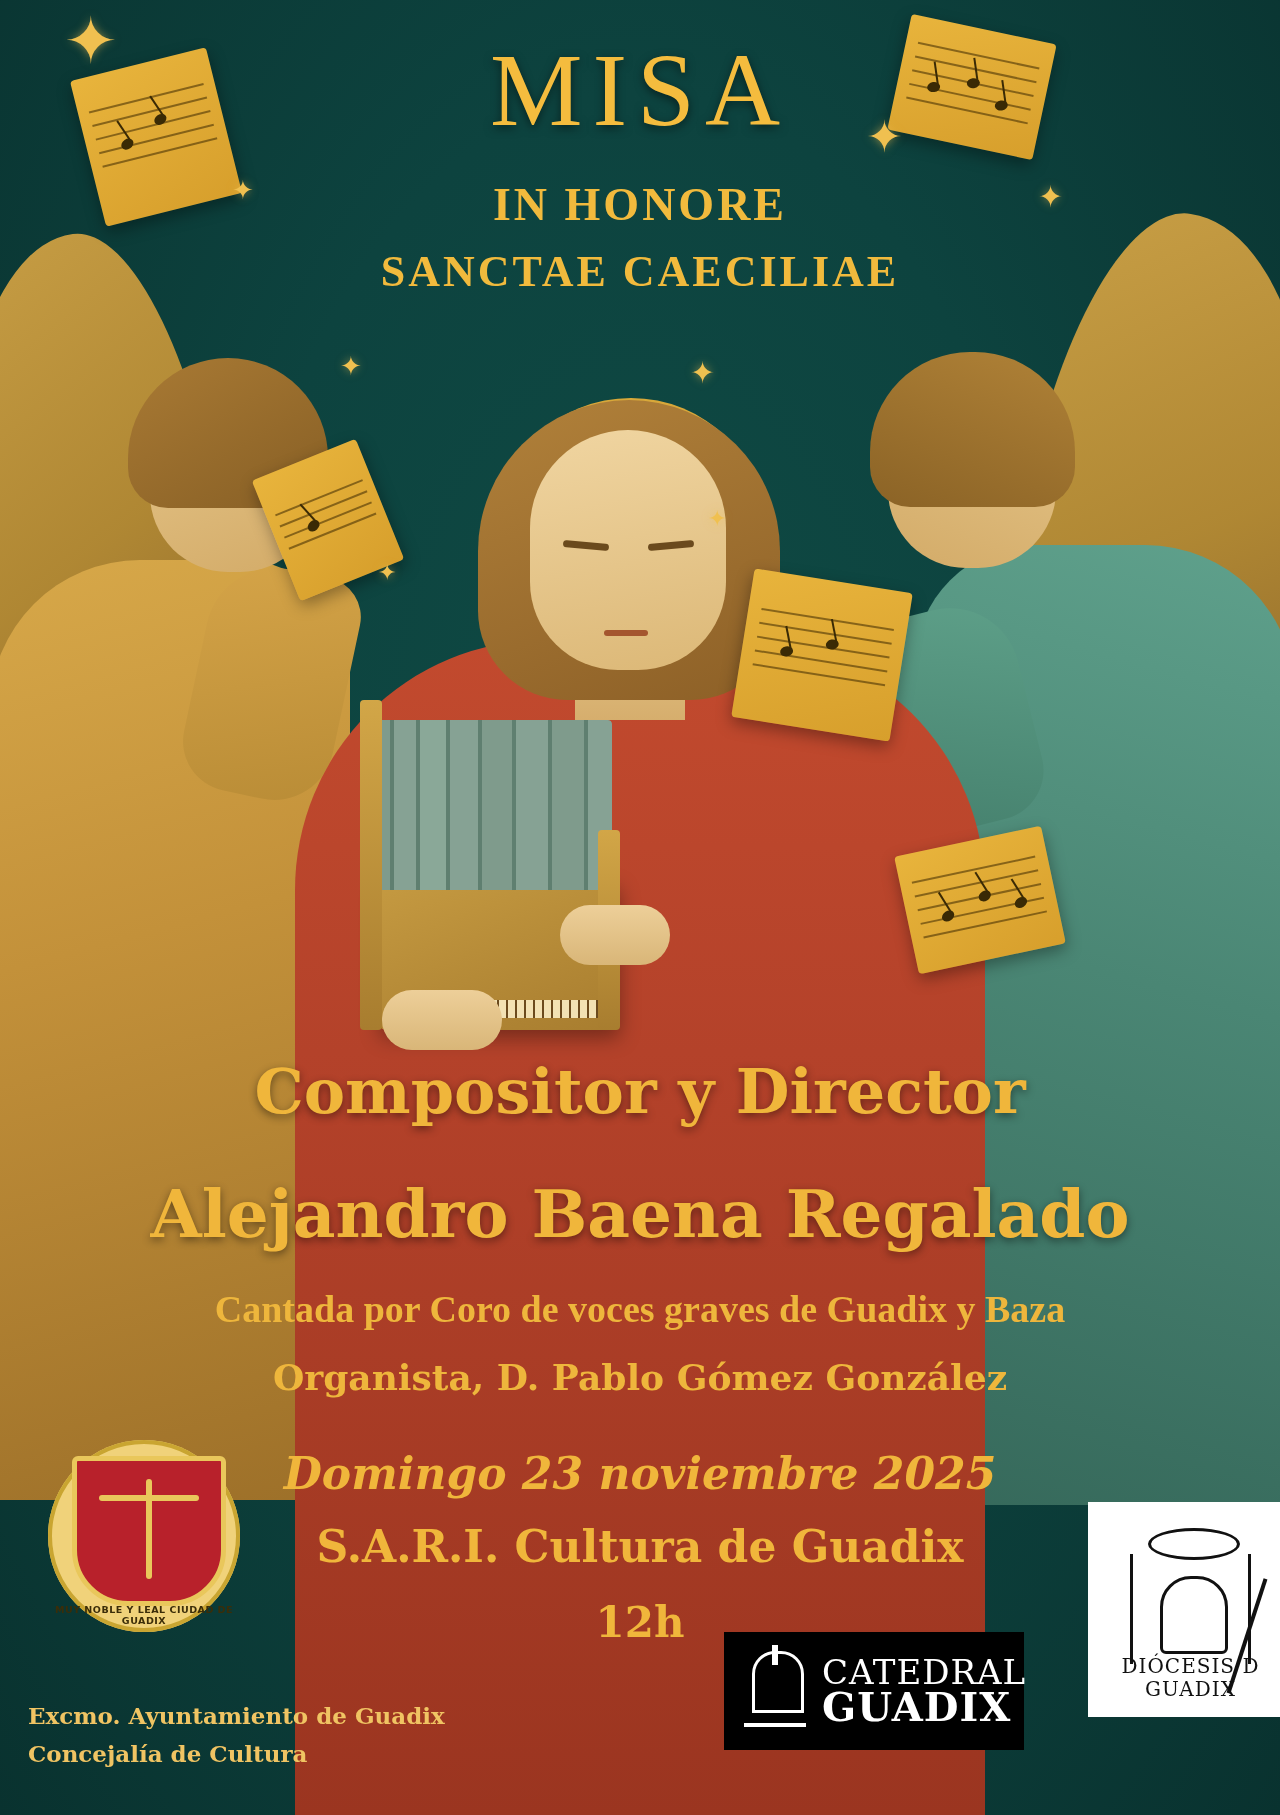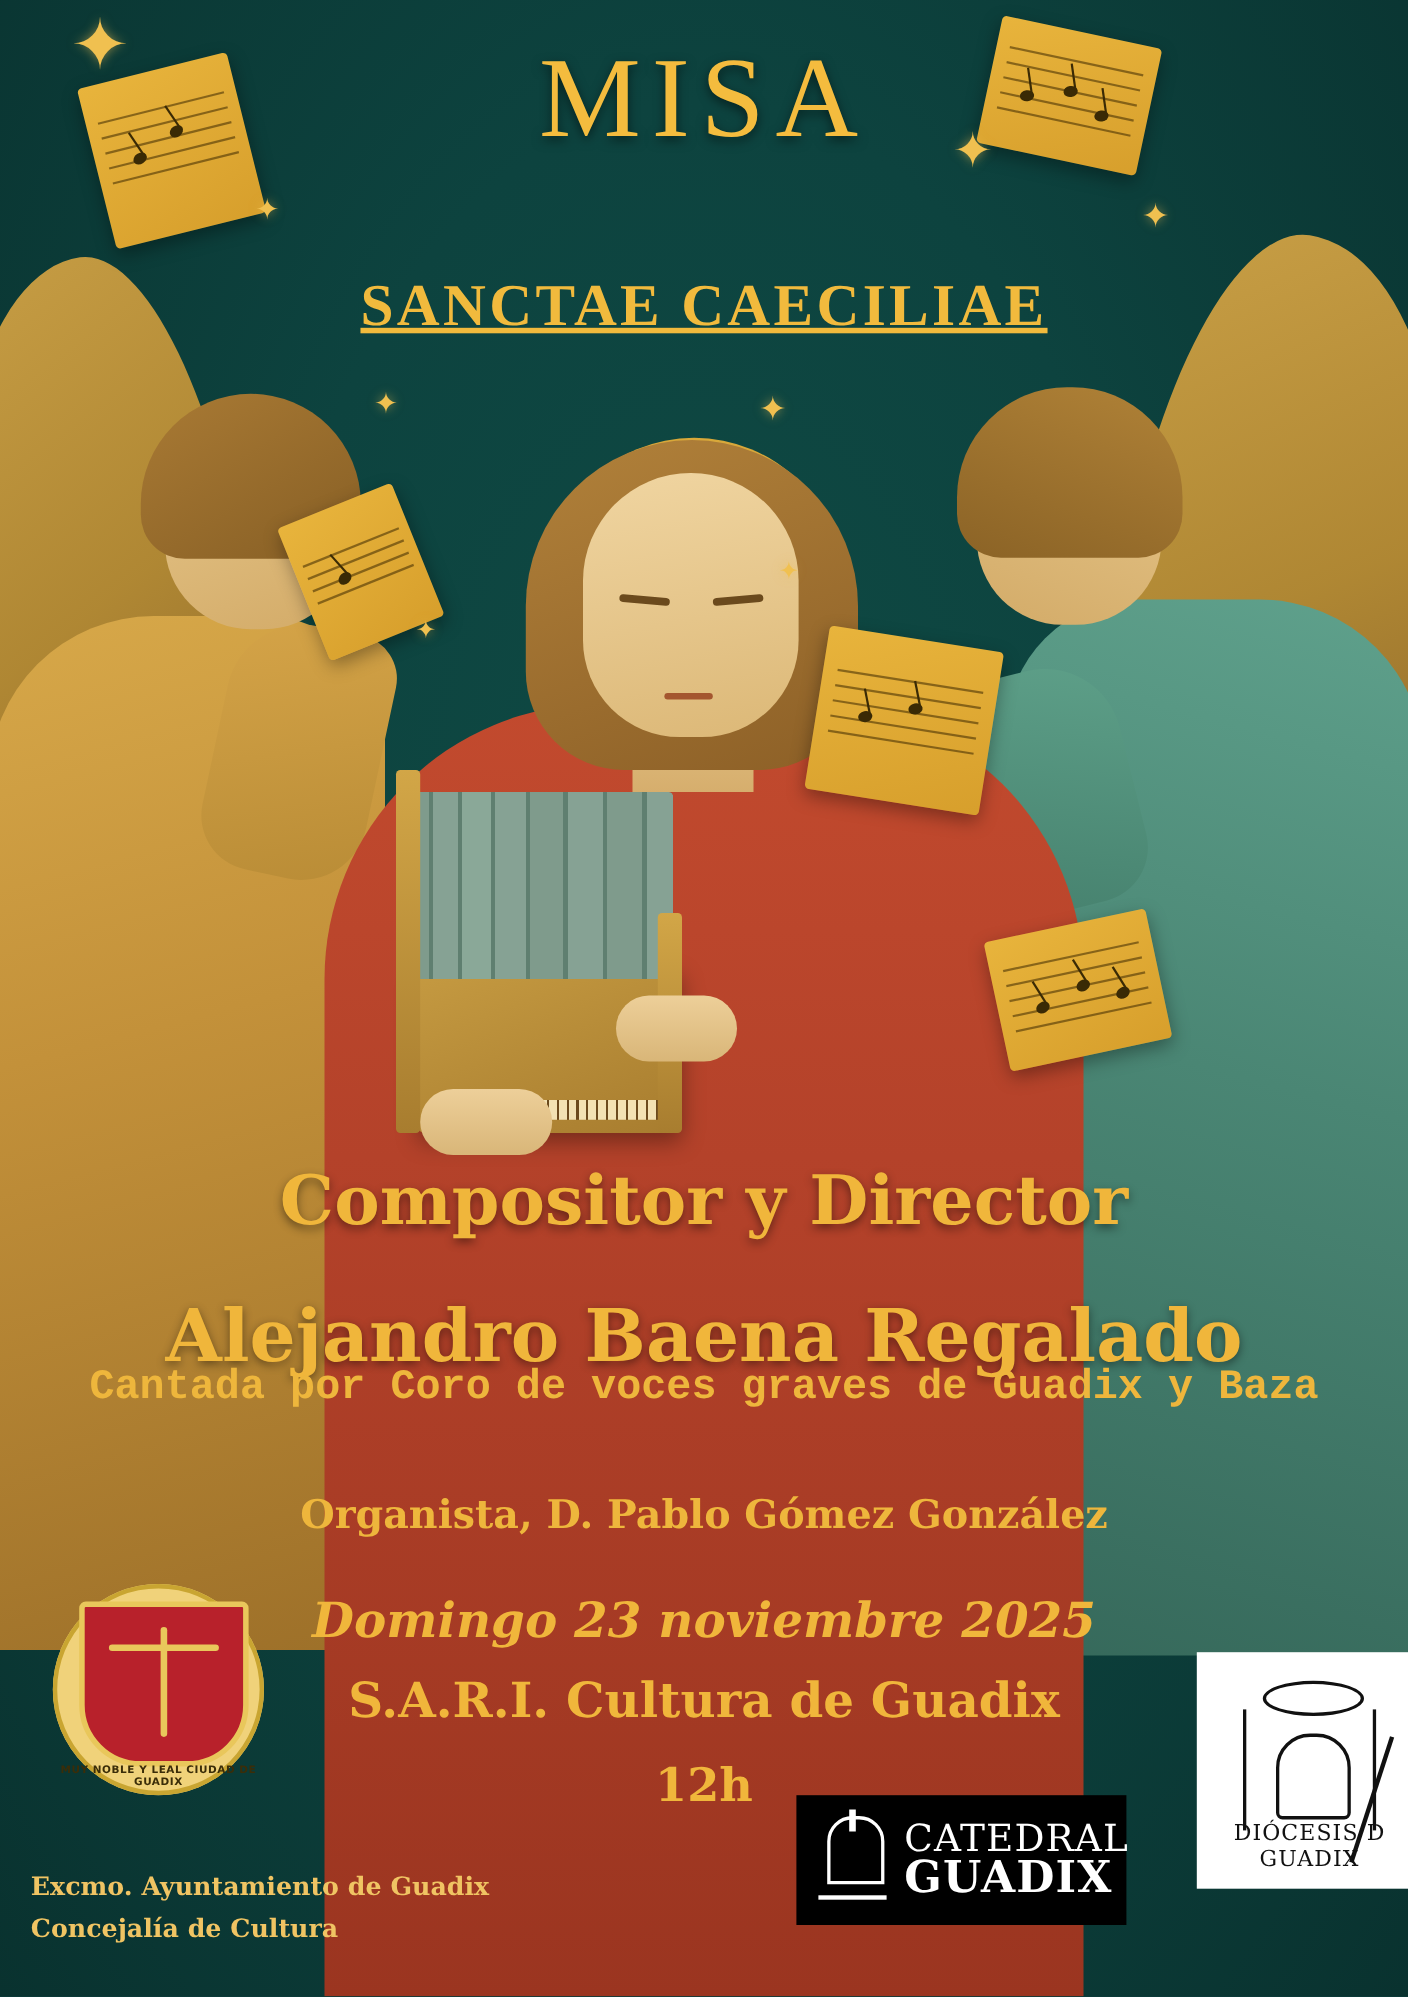--- a/index.html
+++ b/index.html
@@ -81,49 +81,48 @@
   }
   .title-sub1 {
     top: 178px;
     font-size: 46px;
     font-weight: bold;
     letter-spacing: 3px;
     color: #f1ba3d;
   }
   .title-sub2 {
     top: 246px;
-    font-size: 54px;
+    font-size: 44px;
     font-weight: bold;
     letter-spacing: 3px;
     color: #f1ba3d;
-    text-decoration: underline;
   }
 
   .role {
     top: 1055px;
     font-size: 62px;
     font-weight: bold;
     color: #f0b63b;
     font-family: "DejaVu Serif", serif;
     text-shadow: 0 3px 9px rgba(0,0,0,.45);
   }
   .composer {
     top: 1175px;
     font-size: 66px;
     font-weight: bold;
     color: #f0b63b;
     font-family: "DejaVu Serif", serif;
     text-shadow: 0 3px 9px rgba(0,0,0,.45);
   }
   .line-choir {
-    top: 1240px;
+    top: 1287px;
     font-size: 38px;
     font-weight: bold;
     color: #eeb63c;
-    font-family: Liberation Mono, monospace;
+    font-family: Liberation Serif, serif;
   }
   .line-organ {
     top: 1356px;
     font-size: 36px;
     font-weight: bold;
     color: #eeb63c;
     font-family: "DejaVu Serif", serif;
   }
   .line-date {
     top: 1448px;
@@ -469,20 +468,21 @@
   <div class="star" style="left:64px;  top:10px;  font-size:64px;">✦</div>
   <div class="star" style="left:232px; top:178px; font-size:26px;">✦</div>
   <div class="star" style="left:866px; top:116px; font-size:44px;">✦</div>
   <div class="star" style="left:1038px;top:182px; font-size:30px;">✦</div>
   <div class="star" style="left:340px; top:354px; font-size:26px;">✦</div>
   <div class="star" style="left:690px; top:358px; font-size:30px;">✦</div>
   <div class="star" style="left:708px; top:508px; font-size:22px;">✦</div>
   <div class="star" style="left:378px; top:562px; font-size:22px;">✦</div>
 
   <div class="txt title-misa">MISA</div>
+  <div class="txt title-sub1">IN HONORE</div>
   <div class="txt title-sub2">SANCTAE CAECILIAE</div>
 
   <div class="txt composer">Alejandro Baena Regalado</div>
   <div class="txt role">Compositor y Director</div>
   <div class="txt line-choir">Cantada por Coro de voces graves de Guadix y Baza</div>
   <div class="txt line-organ">Organista, D. Pablo Gómez González</div>
   <div class="txt line-date">Domingo 23 noviembre 2025</div>
   <div class="txt line-venue">S.A.R.I. Cultura de Guadix</div>
   <div class="txt line-time">12h</div>
 

